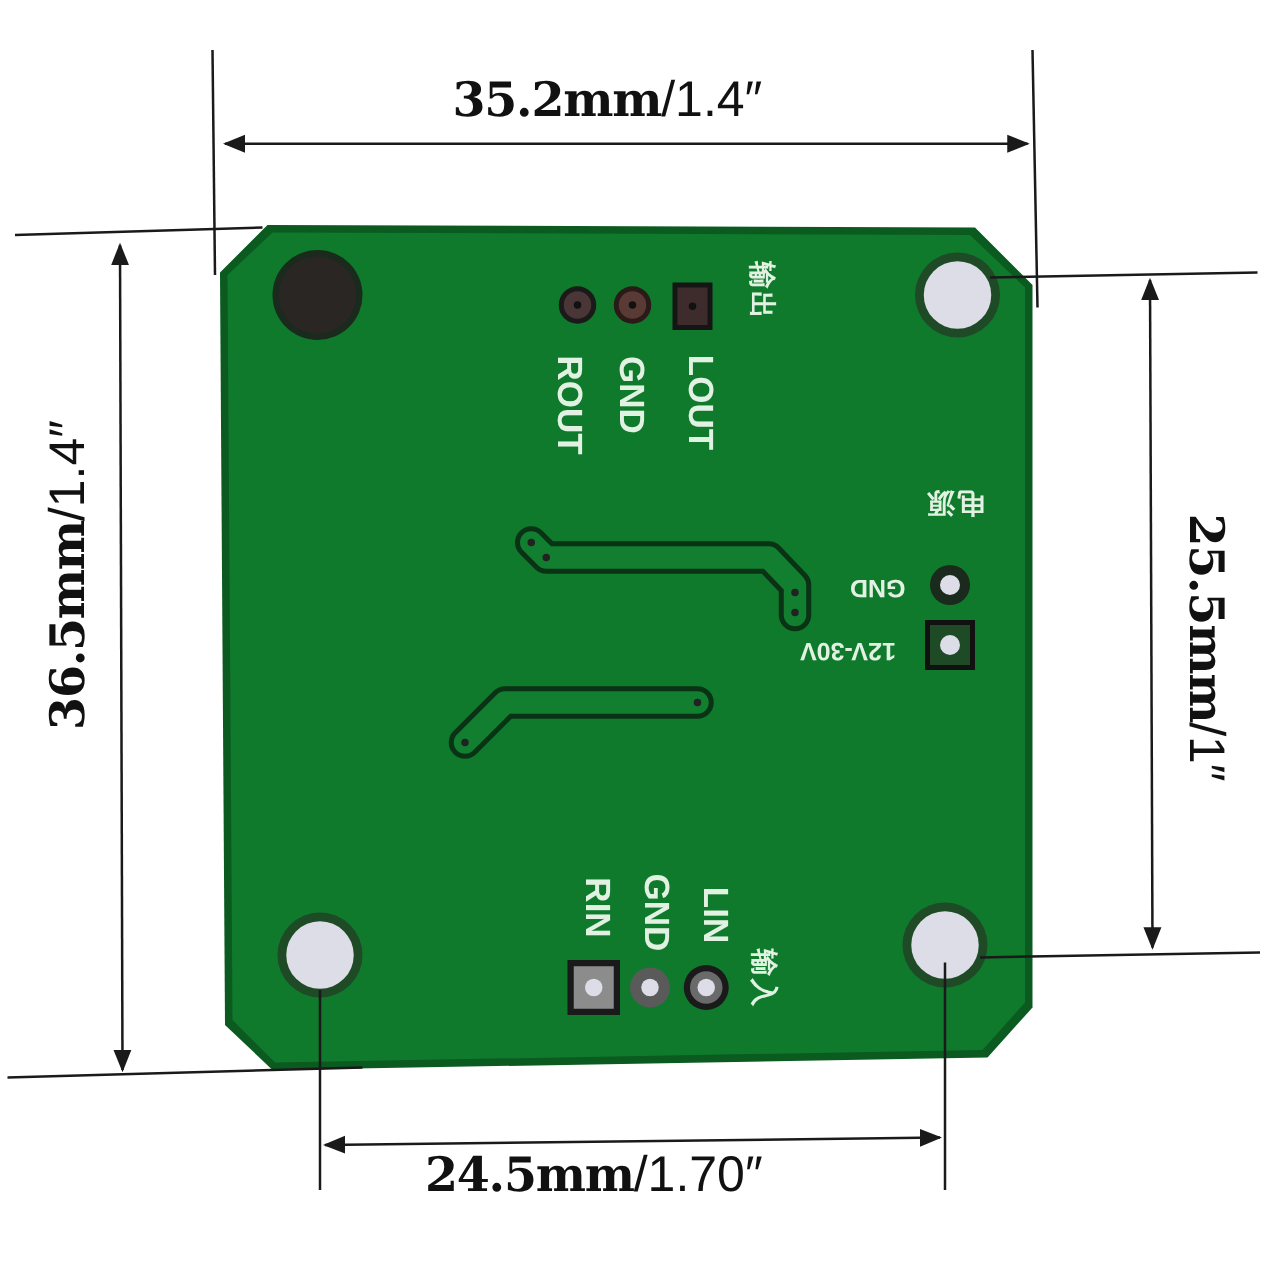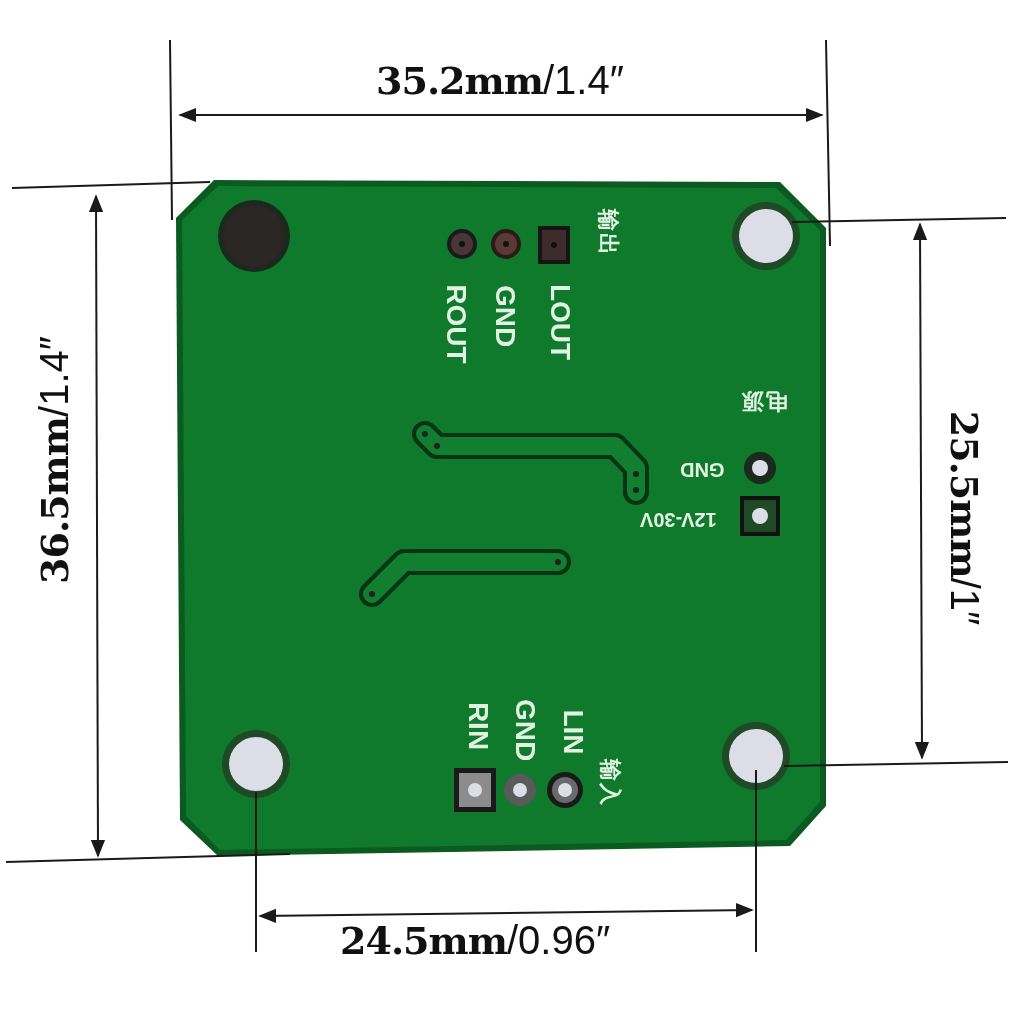--- a/index.html
+++ b/index.html
@@ -104,34 +104,34 @@
 
     <line x1="920" y1="224" x2="922" y2="758" marker-start="url(#arrow)" marker-end="url(#arrow)"></line>
 
     <line x1="256" y1="792" x2="256" y2="952"></line>
     <line x1="756" y1="770" x2="756" y2="952"></line>
 
     <line x1="260" y1="916" x2="752" y2="910" marker-start="url(#arrow)" marker-end="url(#arrow)"></line>
   </g>
 </svg>
 
-<div class="dim-text" style="left:376px; top:60px;">
+<div class="dim-text" style="left:362px; top:60px;">
   <span class="dim-mm">35.2mm</span><span class="dim-in">/1.4″</span>
 </div>
 
 <div class="dim-text" style="left:-70px; top:440px; transform: rotate(-90deg); transform-origin: center;">
   <span class="dim-mm">36.5mm</span><span class="dim-in">/1.4″</span>
 </div>
 
 <div class="dim-text" style="left:858px; top:498px; transform: rotate(90deg); transform-origin: center;">
   <span class="dim-mm">25.5mm</span><span class="dim-in">/1″</span>
 </div>
 
 <div class="dim-text" style="left:340px; top:920px;">
-  <span class="dim-mm">24.5mm</span><span class="dim-in">/0.96″</span>
+  <span class="dim-mm">24.5mm</span><span class="dim-in">/1.70″</span>
 </div>
 
 <div class="silk cjk" style="left:584px; top:222px; transform: rotate(90deg); transform-origin: center; letter-spacing: 2px;">输出</div>
 <div class="silk" style="left:416px; top:310px; font-size:28px; transform: rotate(90deg); transform-origin: center;">ROUT</div>
 <div class="silk" style="left:474px; top:302px; font-size:28px; transform: rotate(90deg); transform-origin: center;">GND</div>
 <div class="silk" style="left:522px; top:308px; font-size:28px; transform: rotate(90deg); transform-origin: center;">LOUT</div>
 
 <div class="silk cjk" style="left:740px; top:390px; transform: rotate(180deg); transform-origin: center; letter-spacing: 2px;">电源</div>
 <div class="silk" style="left:680px; top:460px; font-size:20px; transform: rotate(180deg); transform-origin: center;">GND</div>
 <div class="silk" style="left:640px; top:510px; font-size:20px; transform: rotate(180deg); transform-origin: center;">12V-30V</div>

